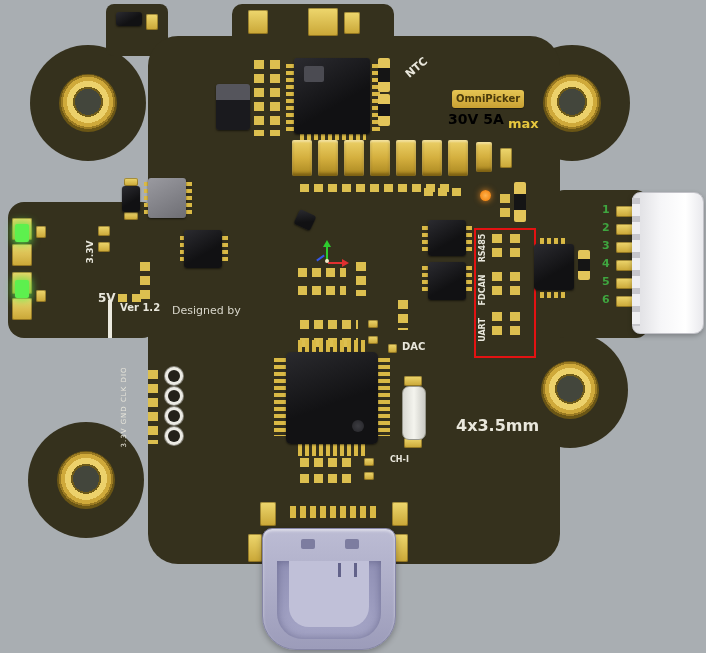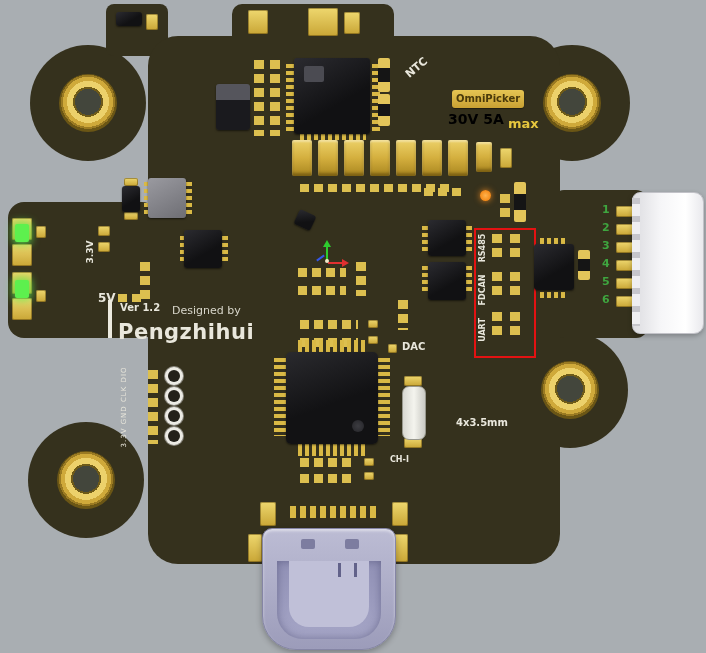--- a/index.html
+++ b/index.html
@@ -108,21 +108,20 @@
   <div class="pad" style="left:12px;top:272px;width:20px;height:22px;"></div>
   <div class="pad" style="left:12px;top:298px;width:20px;height:22px;"></div>
   <div class="led" style="left:15px;top:224px;width:14px;height:18px;"></div>
   <div class="led" style="left:15px;top:280px;width:14px;height:18px;"></div>
   <div class="pad" style="left:36px;top:226px;width:10px;height:12px;"></div>
   <div class="pad" style="left:36px;top:290px;width:10px;height:12px;"></div>
 
   <div style="position:absolute;left:108px;top:300px;width:4px;height:38px;background:#eceadf;"></div>
   <div class="silk" style="left:120px;top:303px;font-size:10px;font-weight:bold;">Ver 1.2</div>
   <div class="silk" style="left:172px;top:305px;font-size:11px;color:#d8d6ca;">Designed by</div>
-  <div class="silk" style="left:118px;top:322px;font-size:21px;font-weight:bold;letter-spacing:.5px;">Pengzhihui</div>
 
   <div class="chip" style="left:296px;top:212px;width:18px;height:16px;transform:rotate(25deg);"></div>
   <div style="position:absolute;left:326px;top:246px;width:2px;height:16px;background:#2ecc2e;"></div>
   <div style="position:absolute;left:323px;top:240px;width:0;height:0;border-left:4px solid transparent;border-right:4px solid transparent;border-bottom:7px solid #2ecc2e;"></div>
   <div style="position:absolute;left:328px;top:262px;width:14px;height:2px;background:#e03030;"></div>
   <div style="position:absolute;left:342px;top:259px;width:0;height:0;border-top:4px solid transparent;border-bottom:4px solid transparent;border-left:7px solid #e03030;"></div>
   <div style="position:absolute;left:316px;top:257px;width:9px;height:2px;background:#3457e8;transform:rotate(-35deg);"></div>
   <div style="position:absolute;left:325px;top:259px;width:4px;height:4px;border-radius:50%;background:#f2e9c8;"></div>
 
   <div class="padrow" style="left:298px;top:268px;width:48px;height:9px;"></div>
@@ -186,21 +185,21 @@
 
   <div class="pad round" style="left:388px;top:344px;width:9px;height:9px;"></div>
   <div class="silk" style="left:402px;top:342px;font-size:10px;font-weight:bold;">DAC</div>
   <div class="silk" style="left:390px;top:456px;font-size:8px;font-weight:bold;">CH-I</div>
 
   <div class="padrow" style="left:300px;top:458px;width:56px;height:9px;"></div>
   <div class="padrow" style="left:300px;top:474px;width:56px;height:9px;"></div>
   <div class="pad" style="left:364px;top:458px;width:10px;height:8px;"></div>
   <div class="pad" style="left:364px;top:472px;width:10px;height:8px;"></div>
 
-  <div class="silk" style="left:456px;top:418px;font-size:10px;font-weight:bold;">4x3.5mm</div>
+  <div class="silk" style="left:456px;top:418px;font-size:16px;font-weight:bold;">4x3.5mm</div>
 
   <div class="hole" style="left:168px;top:370px;"></div>
   <div class="hole" style="left:168px;top:390px;"></div>
   <div class="hole" style="left:168px;top:410px;"></div>
   <div class="hole" style="left:168px;top:430px;"></div>
   <div class="padcol" style="left:148px;top:370px;width:10px;height:74px;"></div>
   <div class="silk vtext" style="left:82px;top:402px;width:84px;height:10px;font-size:7px;letter-spacing:1px;">3.3V GND CLK DIO</div>
 
   <div class="pad" style="left:260px;top:502px;width:16px;height:24px;"></div>
   <div class="pad" style="left:392px;top:502px;width:16px;height:24px;"></div>

